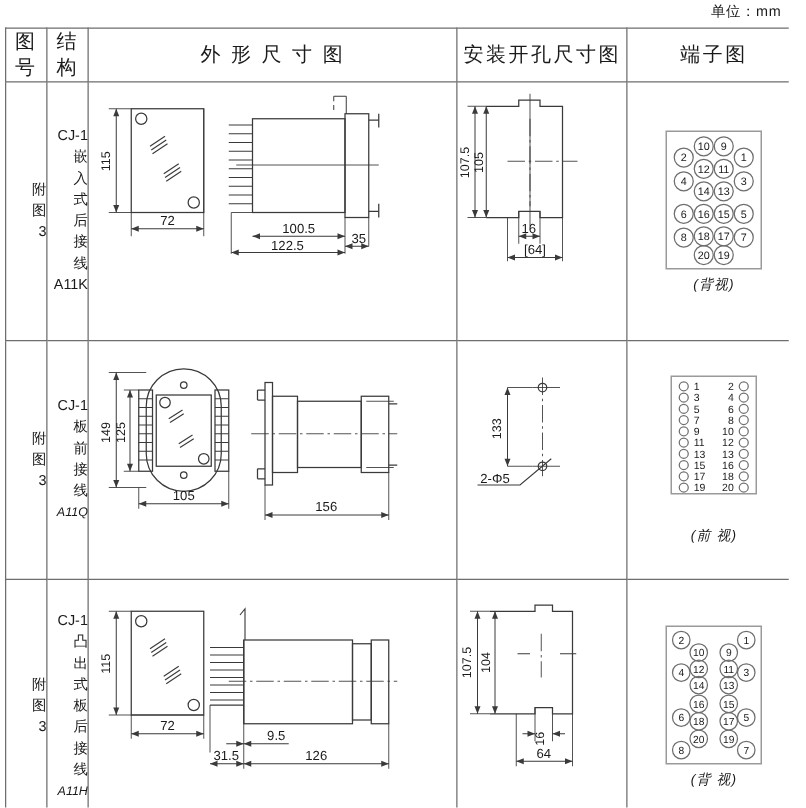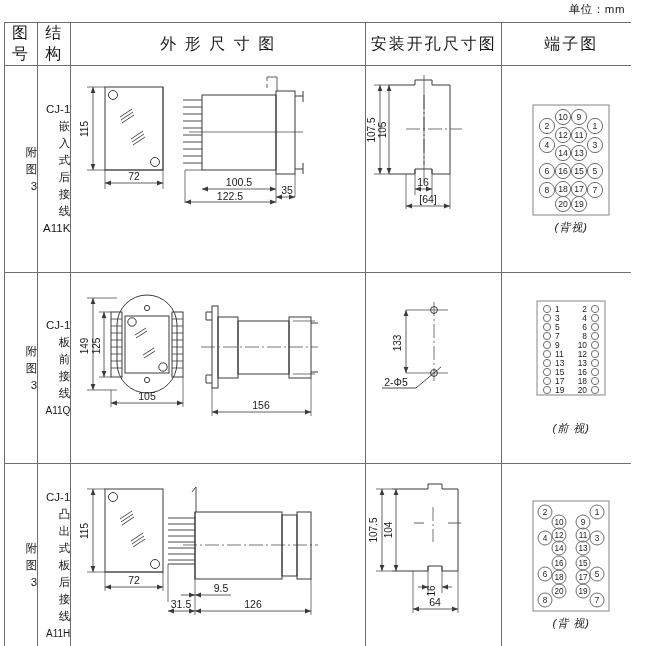--- a/index.html
+++ b/index.html
@@ -10,21 +10,21 @@
 
   table.main{position:absolute;left:4px;top:22px;border-collapse:collapse;width:637px;table-layout:fixed;}
   table.main td,table.main th{border:1px solid #6e6e6e;padding:0;margin:0;vertical-align:middle;}
   th.hd{height:24px;font-weight:normal;font-size:16px;letter-spacing:2px;}
   .c0{width:28px;} .c1{width:28px;} .c2{width:249px;} .c3{width:115px;} .c4{width:117px;}
 
   td.vlabel{text-align:right;font-size:11.5px;line-height:17px;}
   .vtext{display:block;}
   .struct{font-size:11.5px;line-height:16.5px;}
   .struct .code{font-size:11.5px;letter-spacing:0;}
-  .struct .small{font-size:10px;}
+  .struct .small{font-size:10px;font-style:italic;}
   svg{display:block;}
 
   .term-cap{text-align:center;font-size:11px;margin-top:4px;letter-spacing:1px;font-style:italic;}
   .term-box{margin:0 auto;}
   .centerbox{display:flex;flex-direction:column;align-items:center;justify-content:center;padding:6px 0;}
 
   text{font-family:"Liberation Sans","DejaVu Sans",sans-serif;fill:#1a1a1a;}
 </style>
 </head>
 <body>

